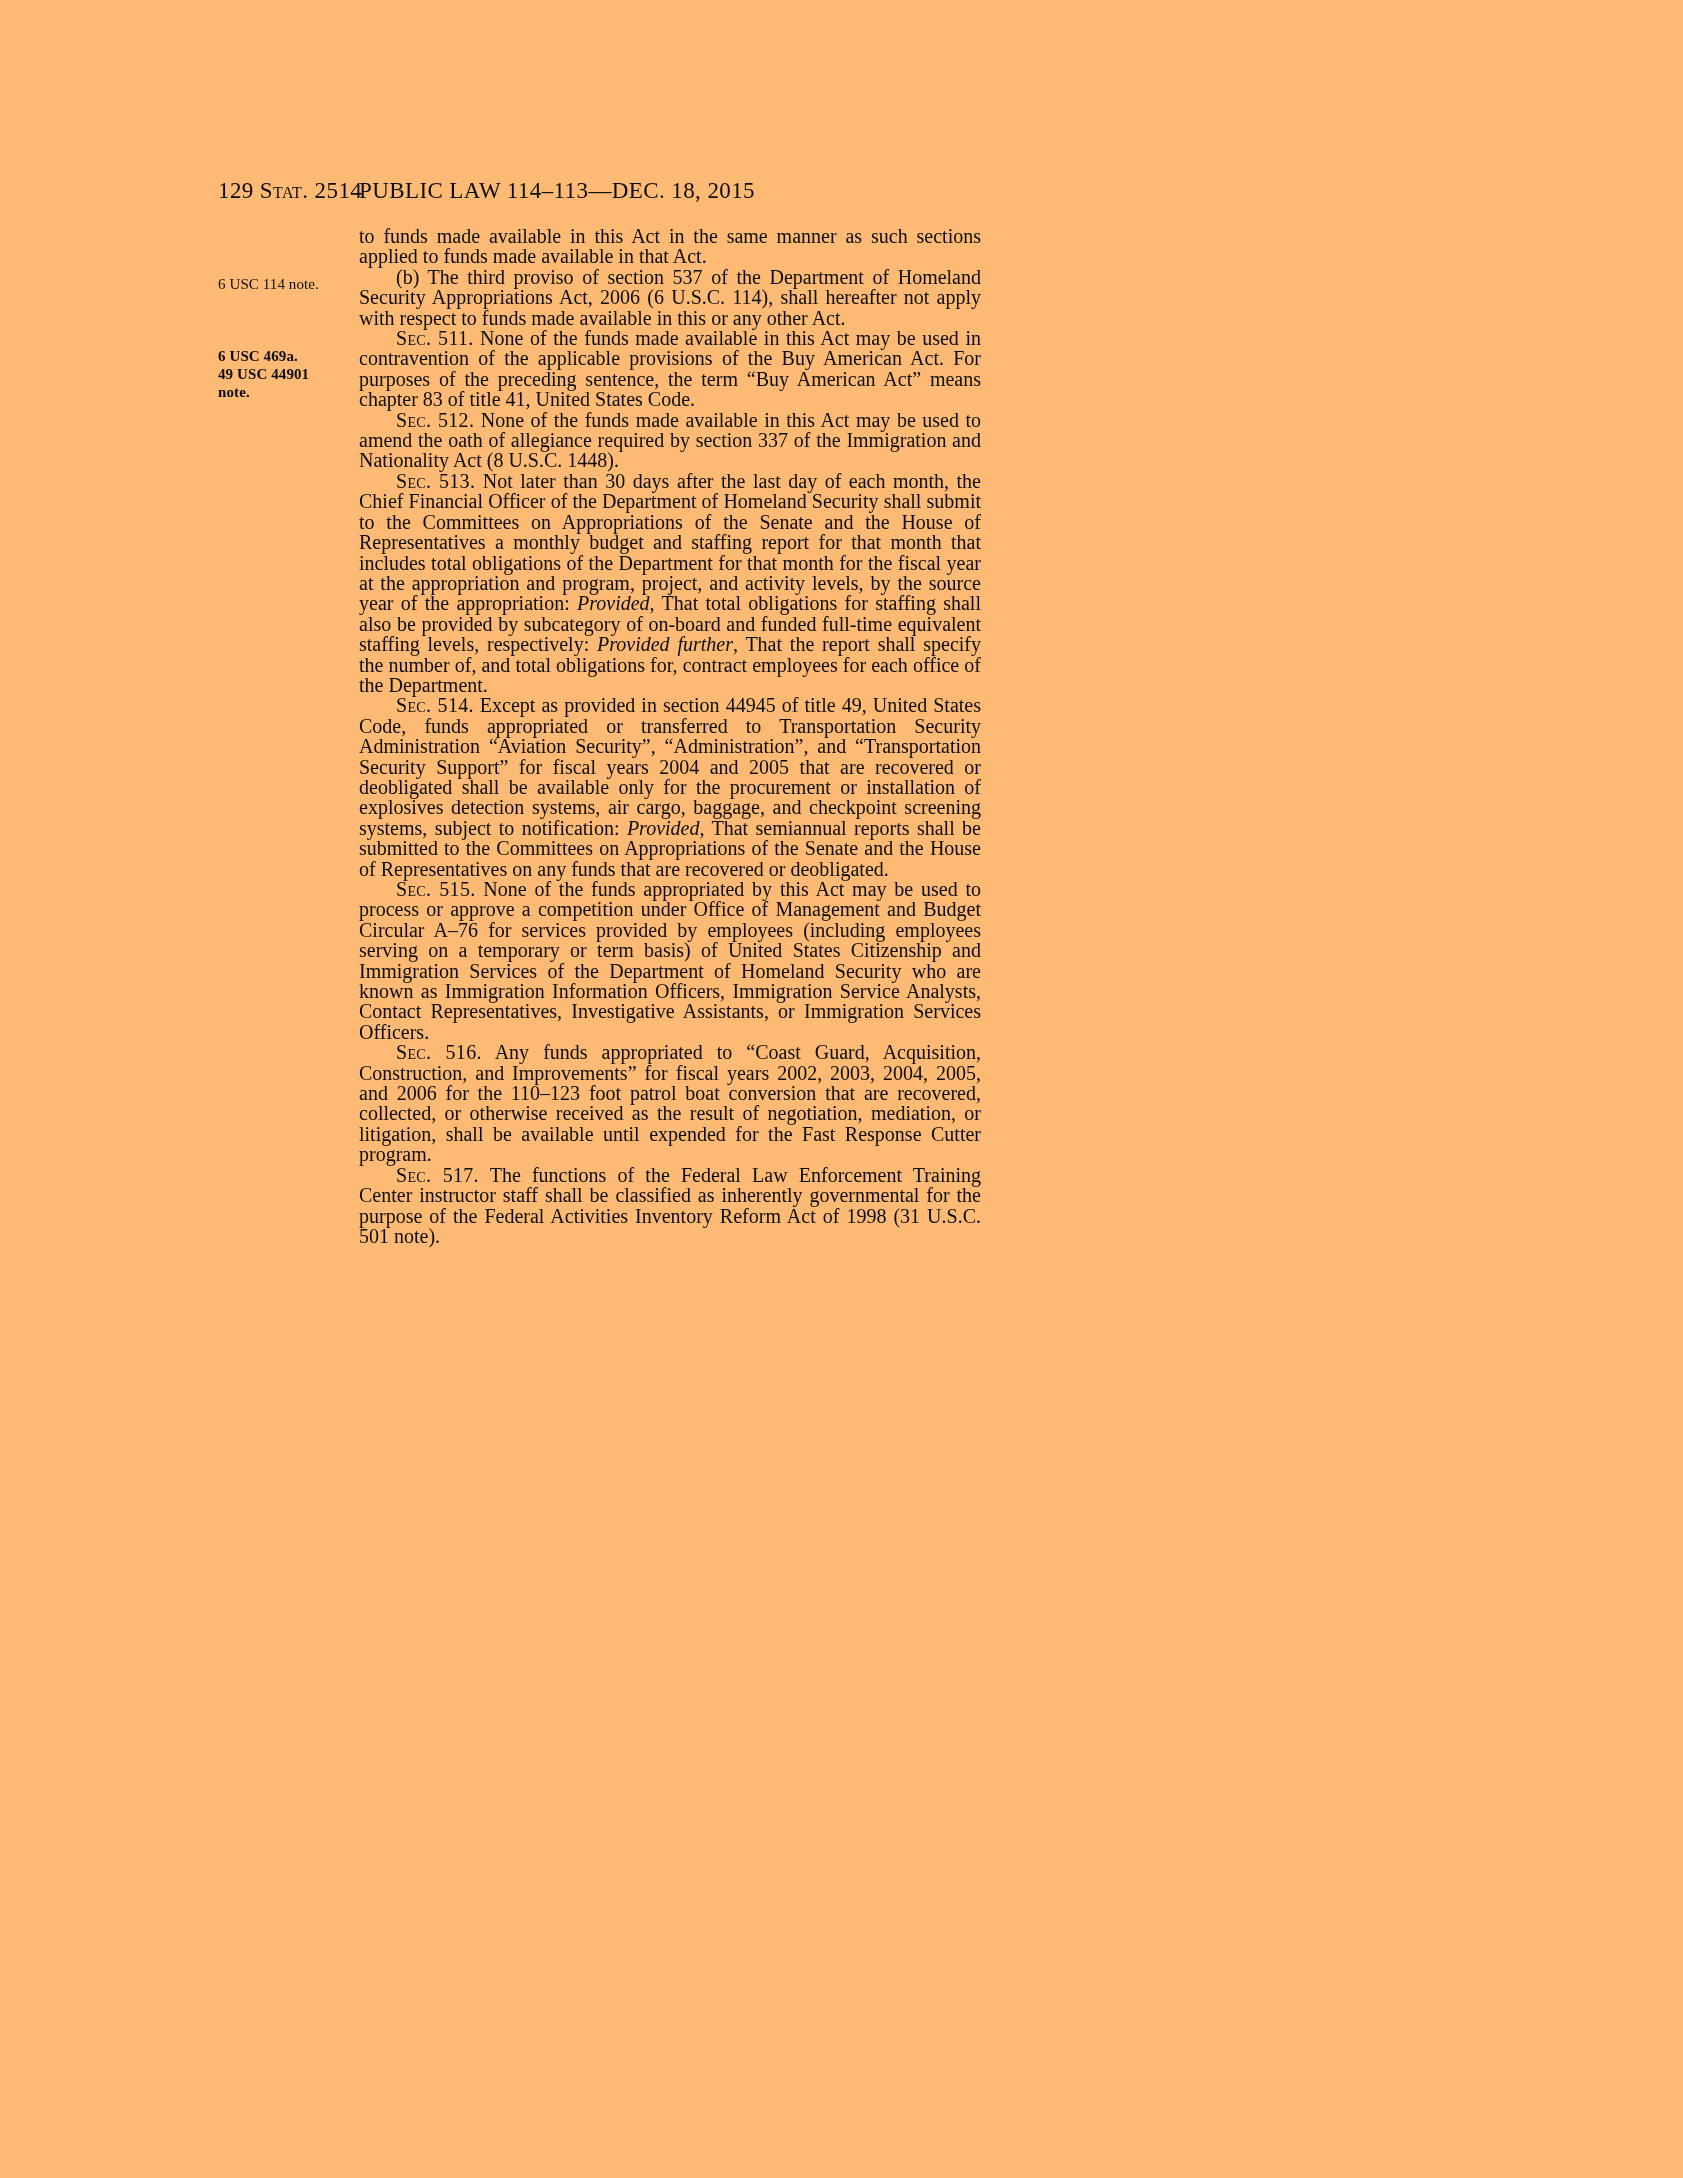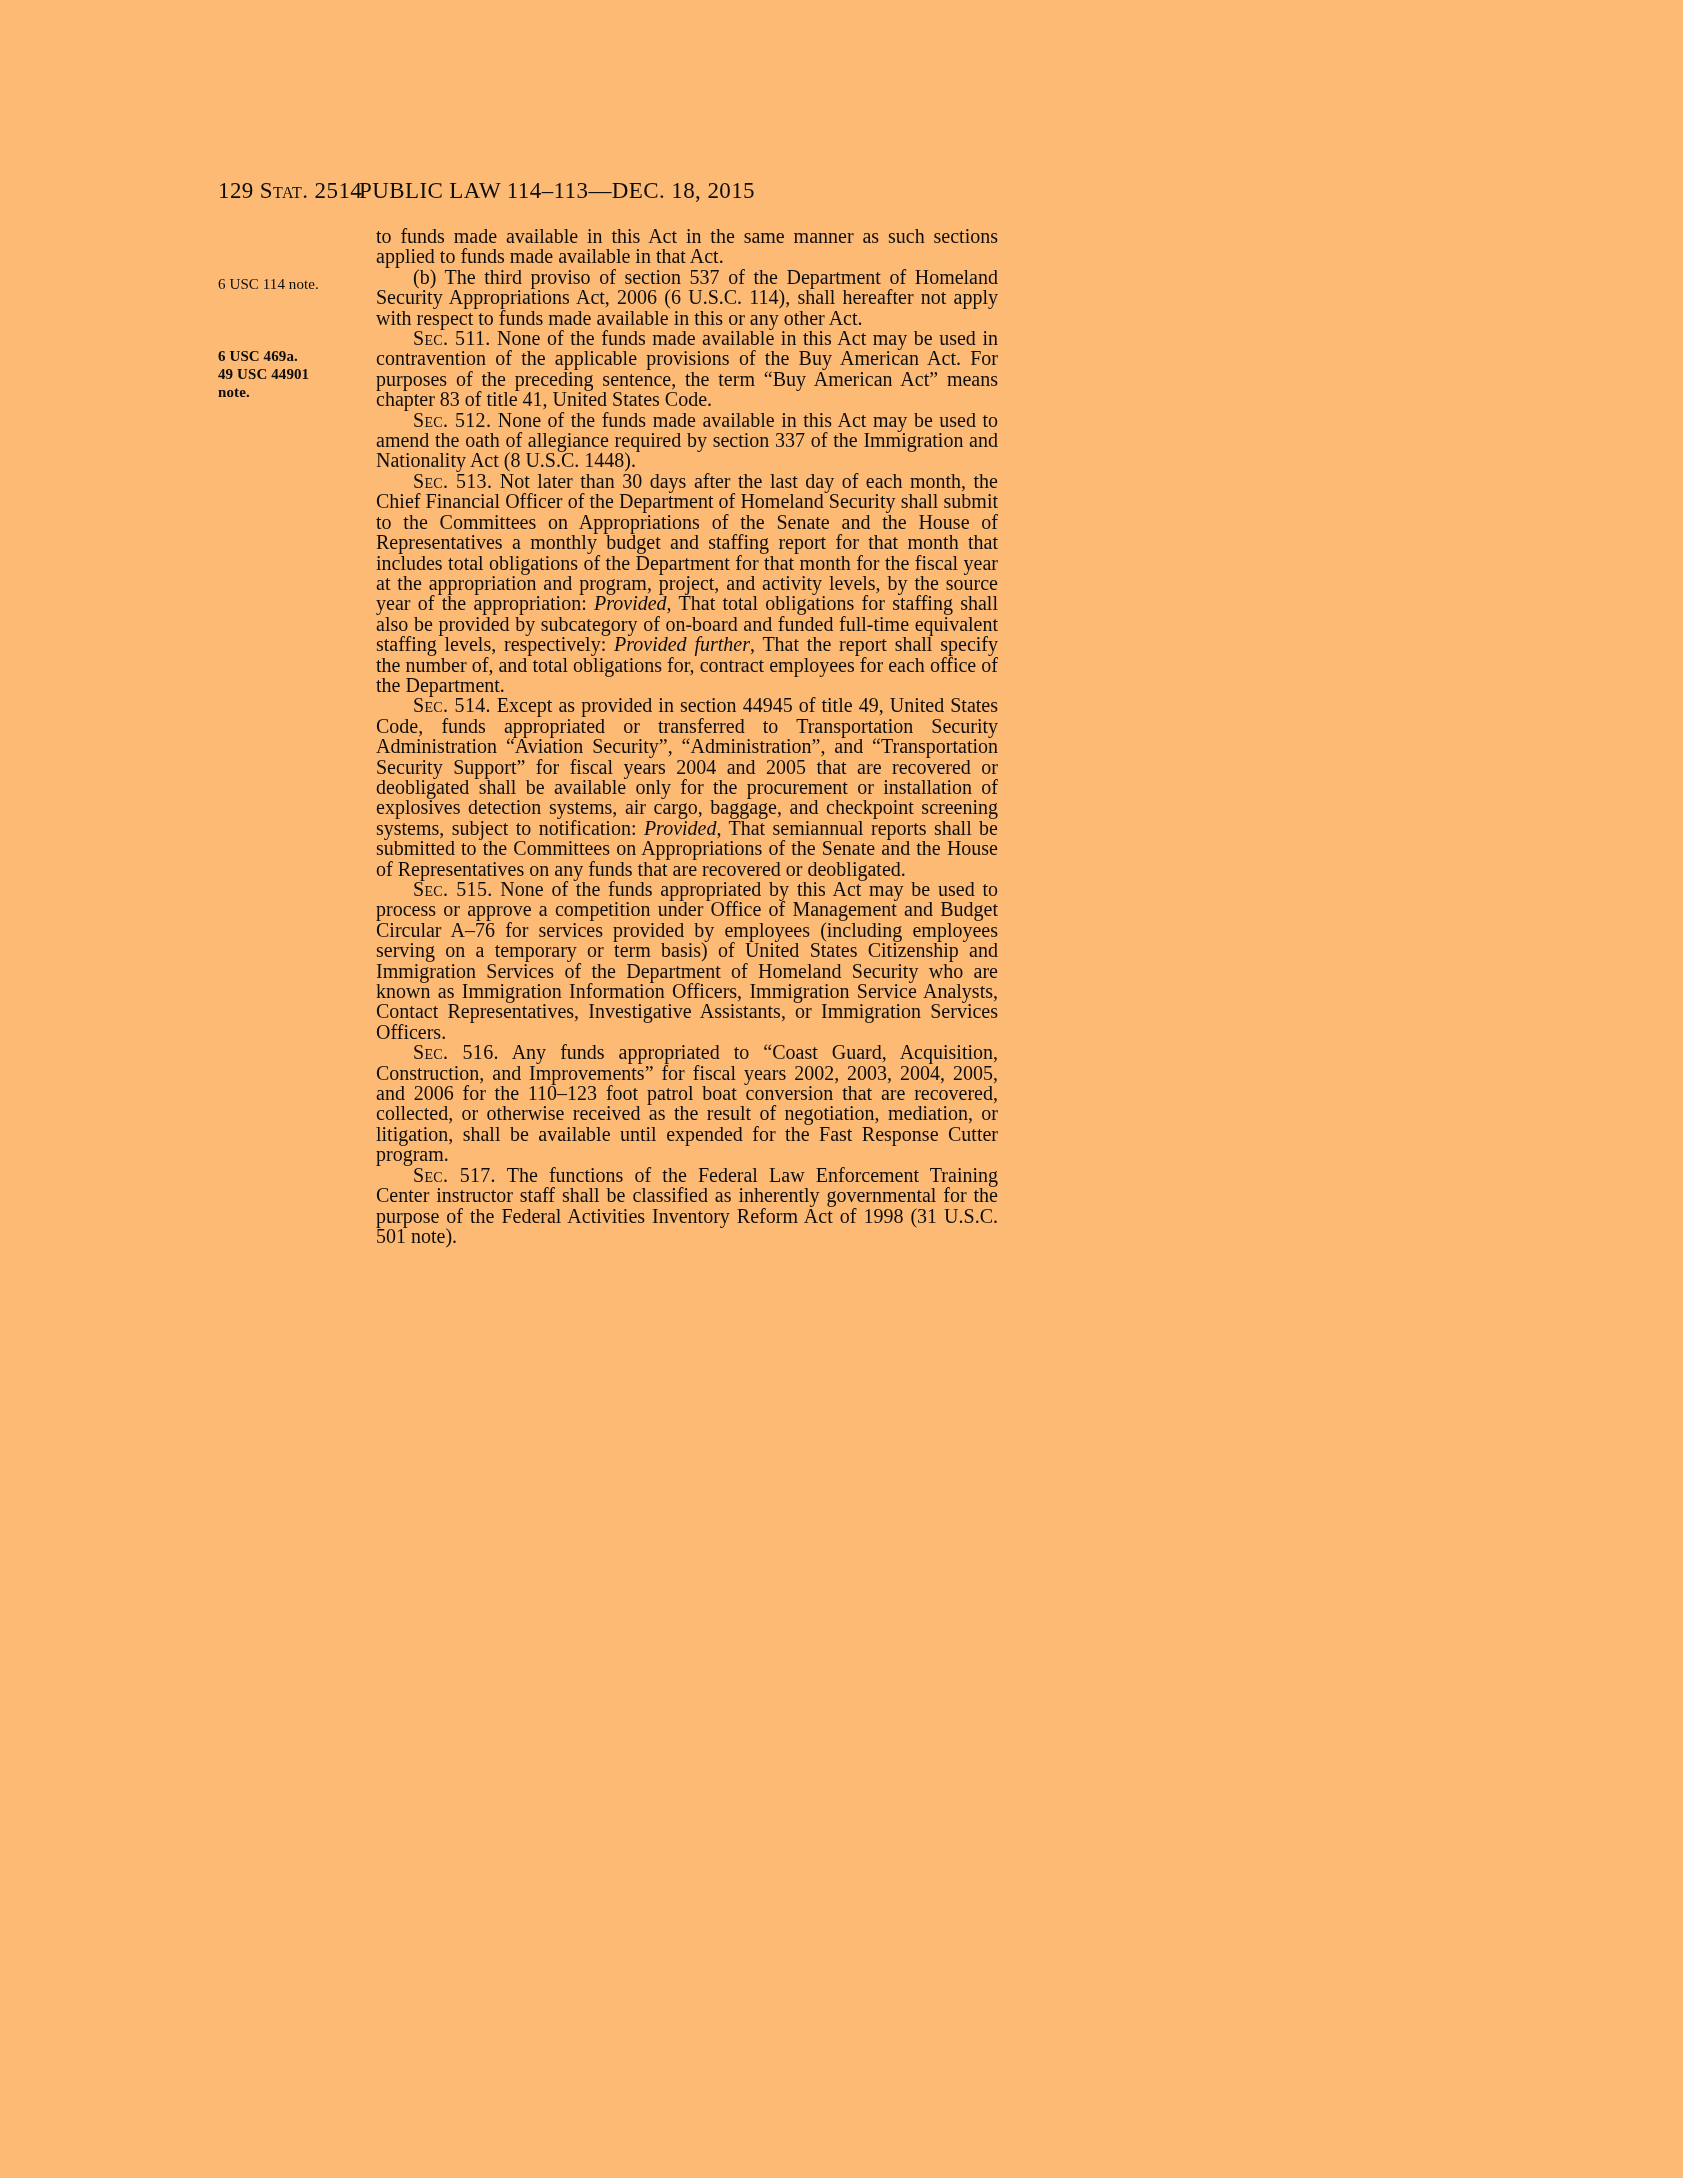--- a/index.html
+++ b/index.html
@@ -40,21 +40,21 @@
     left: 218px;
     font-size: 15px;
     line-height: 18.3px;
     letter-spacing: 0.1px;
   }
   .note-1 { top: 275px; width: 144px; }
   .note-2 { top: 347px; width: 144px; font-weight: bold; }
   .note-3 { top: 365px; width: 107px; font-weight: bold; }
   .statute-body {
     position: absolute;
-    left: 376px;
+    left: 359px;
     top: 226px;
     width: 622px;
     font-size: 20px;
     line-height: 20.4px;
     text-align: justify;
     hyphens: auto;
     font-family: Liberation Serif, serif;
     -webkit-hyphens: auto;
   }
   .para {

